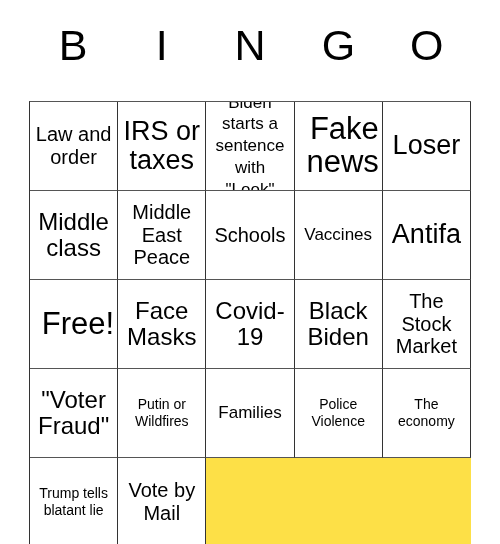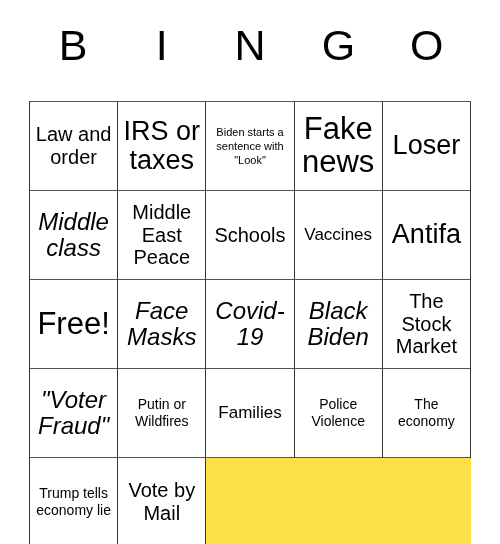--- a/index.html
+++ b/index.html
@@ -72,27 +72,27 @@
   }
   .cell-text {
     display: block;
     width: 100%;
     line-height: 1.12;
     word-wrap: break-word;
     overflow-wrap: break-word;
     hyphens: none;
   }
   
-  .fs-xxl .cell-text { font-size: 31px; line-height: 1.06; }
+  .fs-xxl .cell-text { font-size: 31px; line-height: 1.06; text-align: right; }
   .fs-xl  .cell-text { font-size: 27px; line-height: 1.08; }
-  .fs-lg  .cell-text { font-size: 24px; line-height: 1.10; font-style: italic; }
+  .fs-lg  .cell-text { font-size: 24px; line-height: 1.10; }
   .fs-md  .cell-text { font-size: 20px; line-height: 1.14; }
   .fs-sm  .cell-text { font-size: 17px; line-height: 1.16; }
   .fs-xs  .cell-text { font-size: 14px; line-height: 1.18; }
-  .fs-xxs .cell-text { font-size: 11px; line-height: 1.28; }
+  .fs-xxs .cell-text { font-size: 17px; line-height: 1.28; }
 </style>
 </head>
 <body>
 
 <div id="card-root">
 
   <div id="bingo-header">
     <div class="header-letter">B</div>
     <div class="header-letter">I</div>
     <div class="header-letter">N</div>
@@ -160,20 +160,20 @@
         <span class="cell-text">Families</span>
       </div>
 
     <div class="bingo-cell fs-xs">
         <span class="cell-text">Police Violence</span>
       </div>
     <div class="bingo-cell fs-xs">
         <span class="cell-text">The economy</span>
       </div>
     <div class="bingo-cell fs-xs">
-        <span class="cell-text">Trump tells economy lie</span>
+        <span class="cell-text">Trump tells blatant lie</span>
       </div>
     <div class="bingo-cell fs-md">
         <span class="cell-text">Vote by Mail</span>
       </div>
   </div>
 
 </div>
 
 </body></html>

